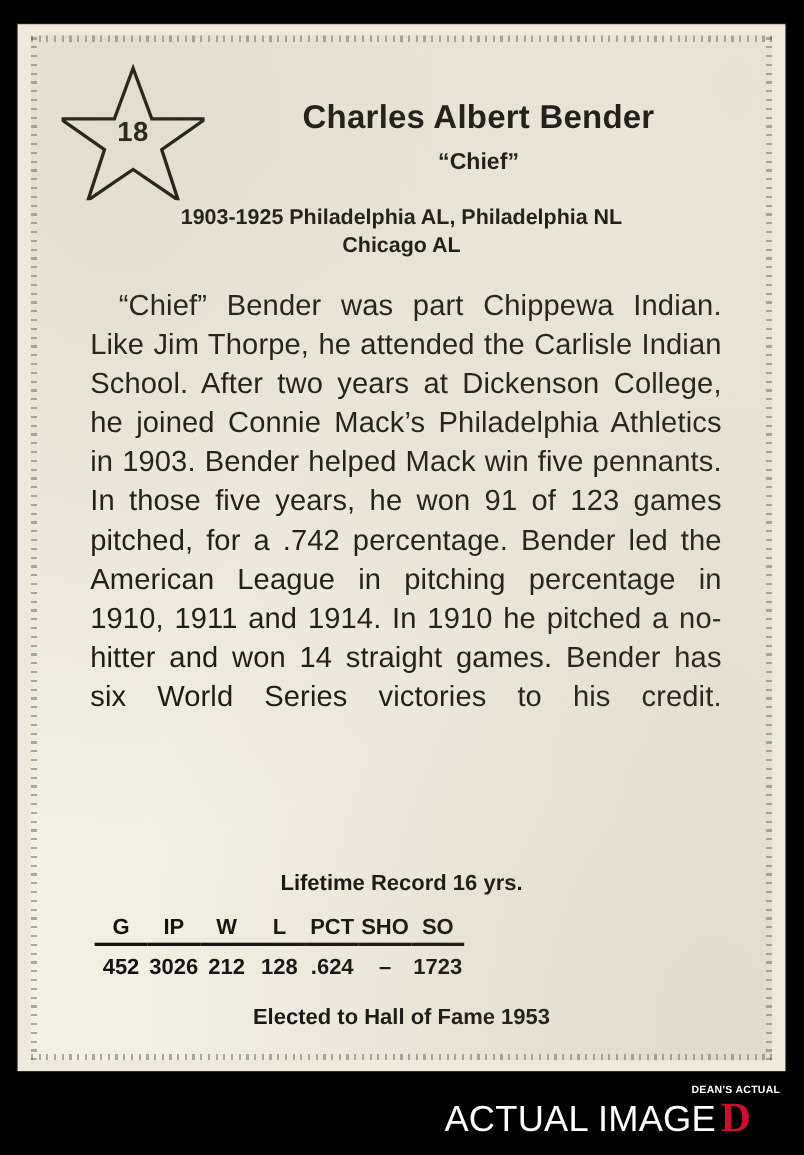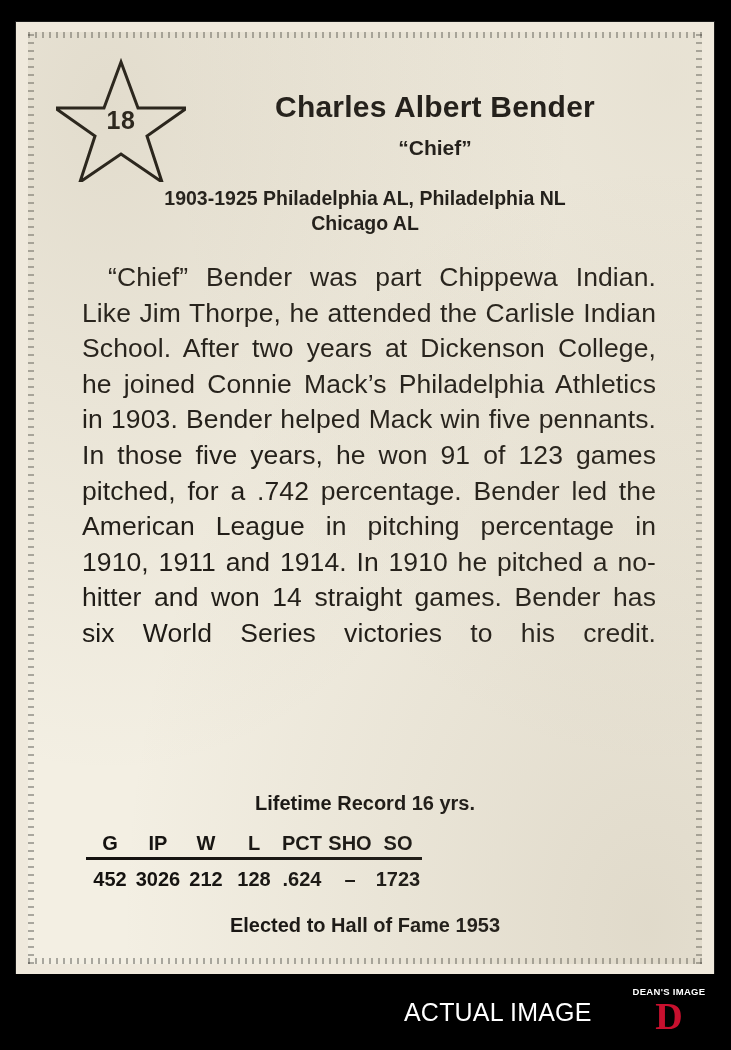--- a/index.html
+++ b/index.html
@@ -215,21 +215,21 @@
     left: 14px;
     top: 24px;
     font-size: 25px;
     color: #ffffff;
     letter-spacing: .4px;
   }
   .bottom-actual {
     position: absolute;
     left: 404px;
     top: 24px;
-    font-size: 25px;
+    font-size: 33px;
     color: #ffffff;
     letter-spacing: .2px;
   }
   .logo {
     position: absolute;
     right: 20px;
     top: 10px;
     width: 84px;
     height: 56px;
   }
@@ -316,18 +316,18 @@
         </tbody>
       </table>
 
       <div class="hof">Elected to Hall of Fame 1953</div>
     </div>
   </div>
 
   <div class="bottom-bar">
     <div class="bottom-actual">ACTUAL IMAGE</div>
     <div class="logo">
-      <div class="logo-text">DEAN'S IMAGE</div>
+      <div class="logo-text">DEAN'S ACTUAL</div>
       <div class="logo-d">D</div>
     </div>
   </div>
 
 </div>
 
 </body></html>

